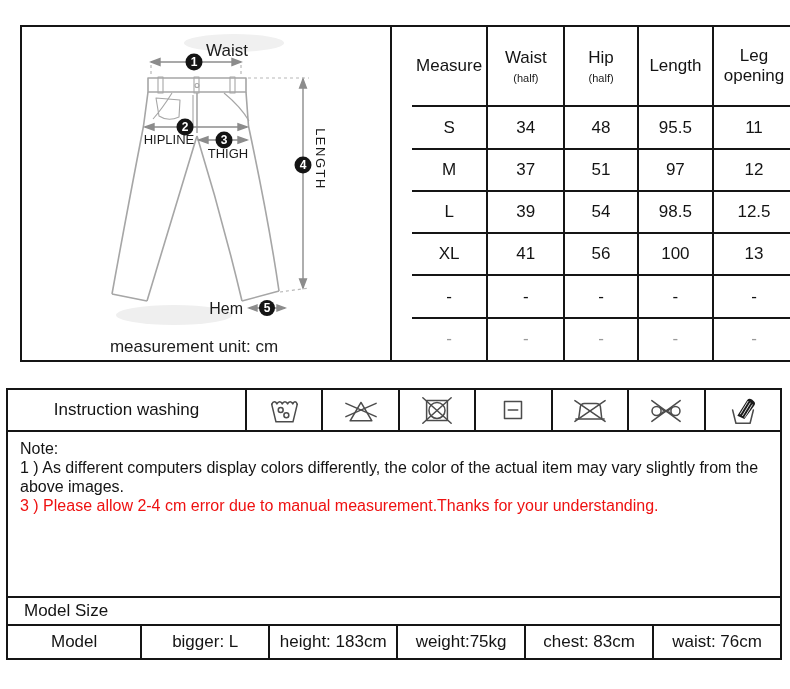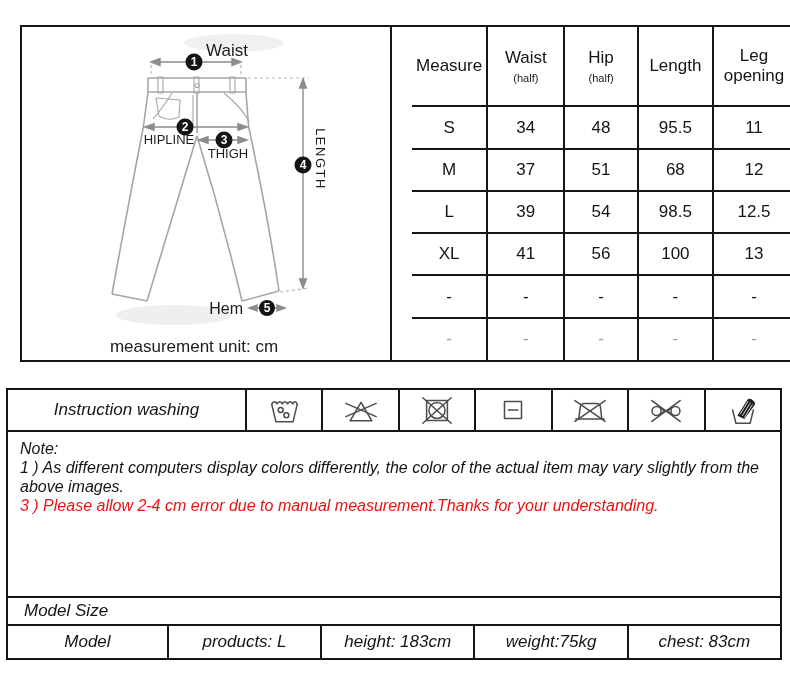--- a/index.html
+++ b/index.html
@@ -20,21 +20,21 @@
   table.sizes{width:100%;height:100%;border-collapse:collapse;table-layout:fixed;text-align:center;font-size:17px;color:#141414;}
   table.sizes td{border-left:2px solid #151515;border-top:2px solid #151515;padding:0;}
   table.sizes tr td:first-child{border-left:none;}
   table.sizes tr.hdr td{border-top:none;height:78px;}
   table.sizes tr{height:42px;}
   table.sizes .sub{display:block;font-size:11px;margin-top:4px;color:#1a1a1a;}
   table.sizes tr.muted td{color:#9a9a9a;}
   
   .bottom-box{
     position:absolute;left:6px;top:388px;width:776px;height:272px;
-    border:2px solid #151515;box-sizing:border-box;display:flex;flex-direction:column;font-style:italic;
+    border:2px solid #151515;box-sizing:border-box;display:flex;flex-direction:column;
   }
   .wash-row{display:flex;height:42px;flex:none;border-bottom:2px solid #151515;box-sizing:border-box;}
   .wash-label{width:239px;flex:none;display:flex;align-items:center;justify-content:center;
     font-size:17px;border-right:2px solid #151515;box-sizing:border-box;}
   .wash-cell{flex:1;display:flex;align-items:center;justify-content:center;border-right:2px solid #151515;box-sizing:border-box;}
   .wash-cell:last-child{border-right:none;}
   .wash-cell svg{width:42px;height:34px;}
   .care{stroke:#4c4c4c;stroke-width:1.6;fill:none;stroke-linecap:round;stroke-linejoin:round;}
   .note-area{height:166px;flex:none;box-sizing:border-box;border-bottom:2px solid #151515;
     padding:7px 12px 16px 12px;font-size:16px;line-height:19px;}
@@ -155,21 +155,21 @@
         <td>S</td>
             <td>34</td>
             <td>48</td>
             <td>95.5</td>
             <td>11</td>
       </tr>
       <tr>
         <td>M</td>
             <td>37</td>
             <td>51</td>
-            <td>68</td>
+            <td>97</td>
             <td>12</td>
       </tr>
       <tr>
         <td>L</td>
             <td>39</td>
             <td>54</td>
             <td>98.5</td>
             <td>12.5</td>
       </tr>
       <tr>
@@ -262,18 +262,19 @@
   <div class="note-area">
     <p class="note-title">Note:</p>
     <p>1 ) As different computers display colors differently, the color of the actual item may vary slightly from the above images.</p>
     <p class="note-red">3 ) Please allow 2-4 cm error due to manual measurement.Thanks for your understanding.</p>
   </div>
 
   <div class="model-title">Model Size</div>
 
   <div class="model-row">
     <div class="model-cell">Model</div>
-    <div class="model-cell">products: L</div>
+    <div class="model-cell">bigger: L</div>
     <div class="model-cell">height: 183cm</div>
     <div class="model-cell">weight:75kg</div>
     <div class="model-cell">chest: 83cm</div>
+    <div class="model-cell">waist: 76cm</div>
   </div>
 </div>
 
 </body></html>

